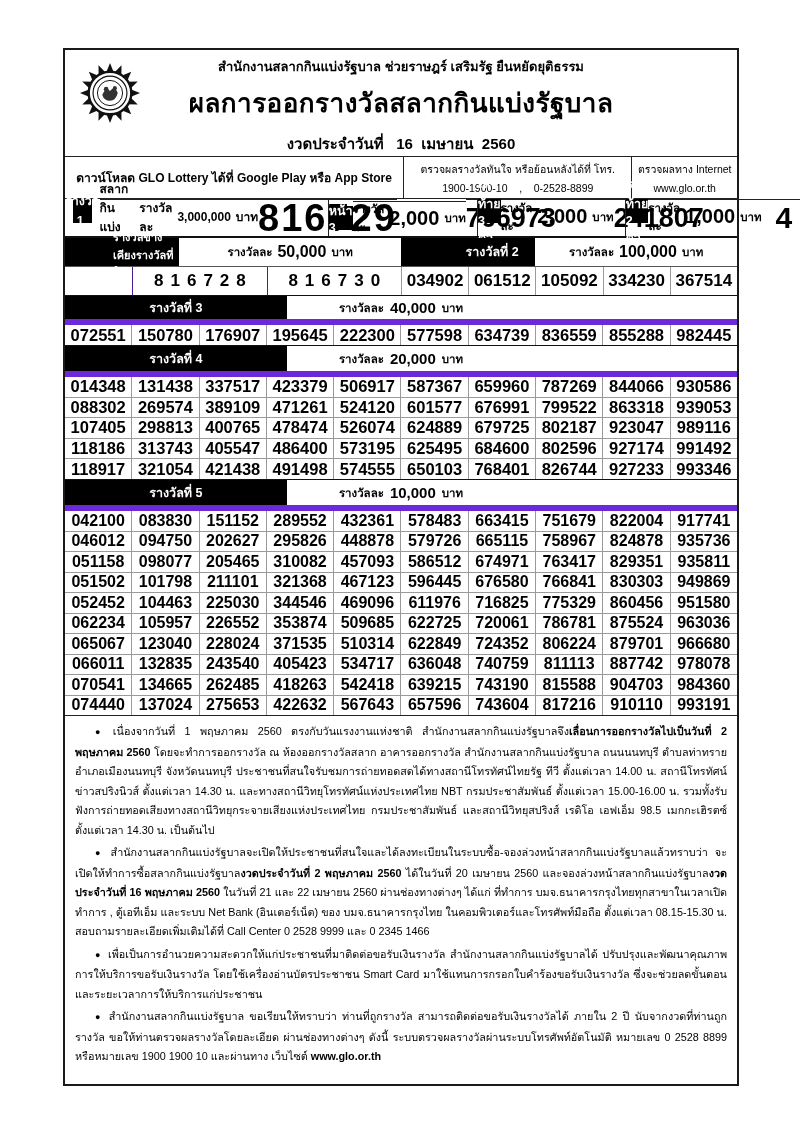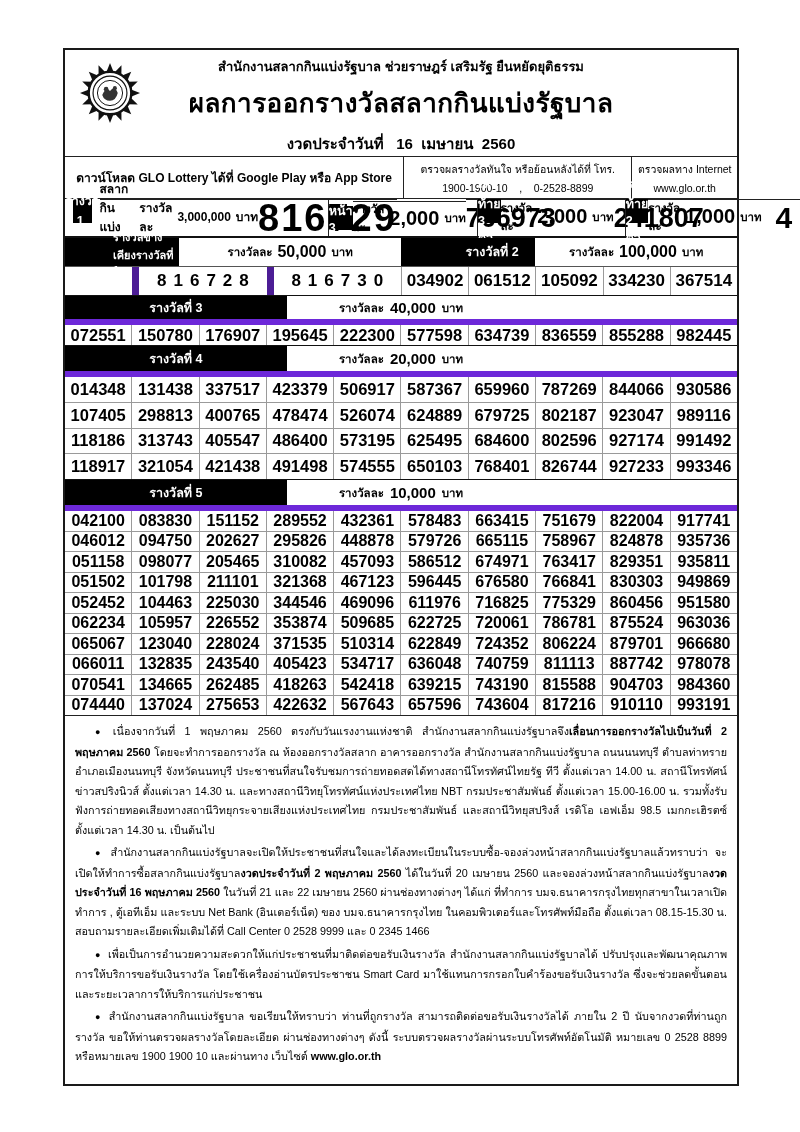--- a/index.html
+++ b/index.html
@@ -43,21 +43,21 @@
   .sh-black { background:#000; color:#fff;padding-left:48px; }
   .sh1 { width:17%; font-size:11px; }
   .sh2 { width:33%; font-size:11.5px; }
   .sh3 { width:20%; font-size:12.5px; }
   .sh4 { width:30%; font-size:11.5px; }
   .amt-md { font-size:16px; }
 
   .side-nums { display:flex; height:29px; border-top:1px solid #555; font-weight:bold; font-size:17px; }
   .side-nums > div { display:flex; align-items:center; justify-content:center; }
   .sn-empty { width:10%; }
-  .sn-adj { width:20%; letter-spacing:7px; text-indent:7px; border-left:7px solid #4c1d95; }
+  .sn-adj { width:20%; letter-spacing:7px; text-indent:7px; border-left:1px solid #4c1d95; }
   .sn-cell { width:10%; border-left:1px solid #9a9a9a; }
 
   
   .sec-header { position:relative; height:24px; border-top:1.5px solid #111; }
   .sec-header.tall { height:26px; }
   .sec-label { position:absolute; left:0; top:0; bottom:0; width:33%; background:#000; color:#fff; font-weight:bold; font-size:12.5px; display:flex; align-items:center; justify-content:center; }
   .sec-amount { position:absolute; inset:0; display:flex; align-items:center; justify-content:center; gap:6px; font-weight:bold; font-size:11.5px; }
   .amt-sec { font-size:15px; }
 
   
@@ -248,20 +248,32 @@
         <div class="grid-cell">337517</div>
         <div class="grid-cell">423379</div>
         <div class="grid-cell">506917</div>
         <div class="grid-cell">587367</div>
         <div class="grid-cell">659960</div>
         <div class="grid-cell">787269</div>
         <div class="grid-cell">844066</div>
         <div class="grid-cell">930586</div>
       </div>
       <div class="grid-row">
+        <div class="grid-cell">088302</div>
+        <div class="grid-cell">269574</div>
+        <div class="grid-cell">389109</div>
+        <div class="grid-cell">471261</div>
+        <div class="grid-cell">524120</div>
+        <div class="grid-cell">601577</div>
+        <div class="grid-cell">676991</div>
+        <div class="grid-cell">799522</div>
+        <div class="grid-cell">863318</div>
+        <div class="grid-cell">939053</div>
+      </div>
+      <div class="grid-row">
         <div class="grid-cell">107405</div>
         <div class="grid-cell">298813</div>
         <div class="grid-cell">400765</div>
         <div class="grid-cell">478474</div>
         <div class="grid-cell">526074</div>
         <div class="grid-cell">624889</div>
         <div class="grid-cell">679725</div>
         <div class="grid-cell">802187</div>
         <div class="grid-cell">923047</div>
         <div class="grid-cell">989116</div>

